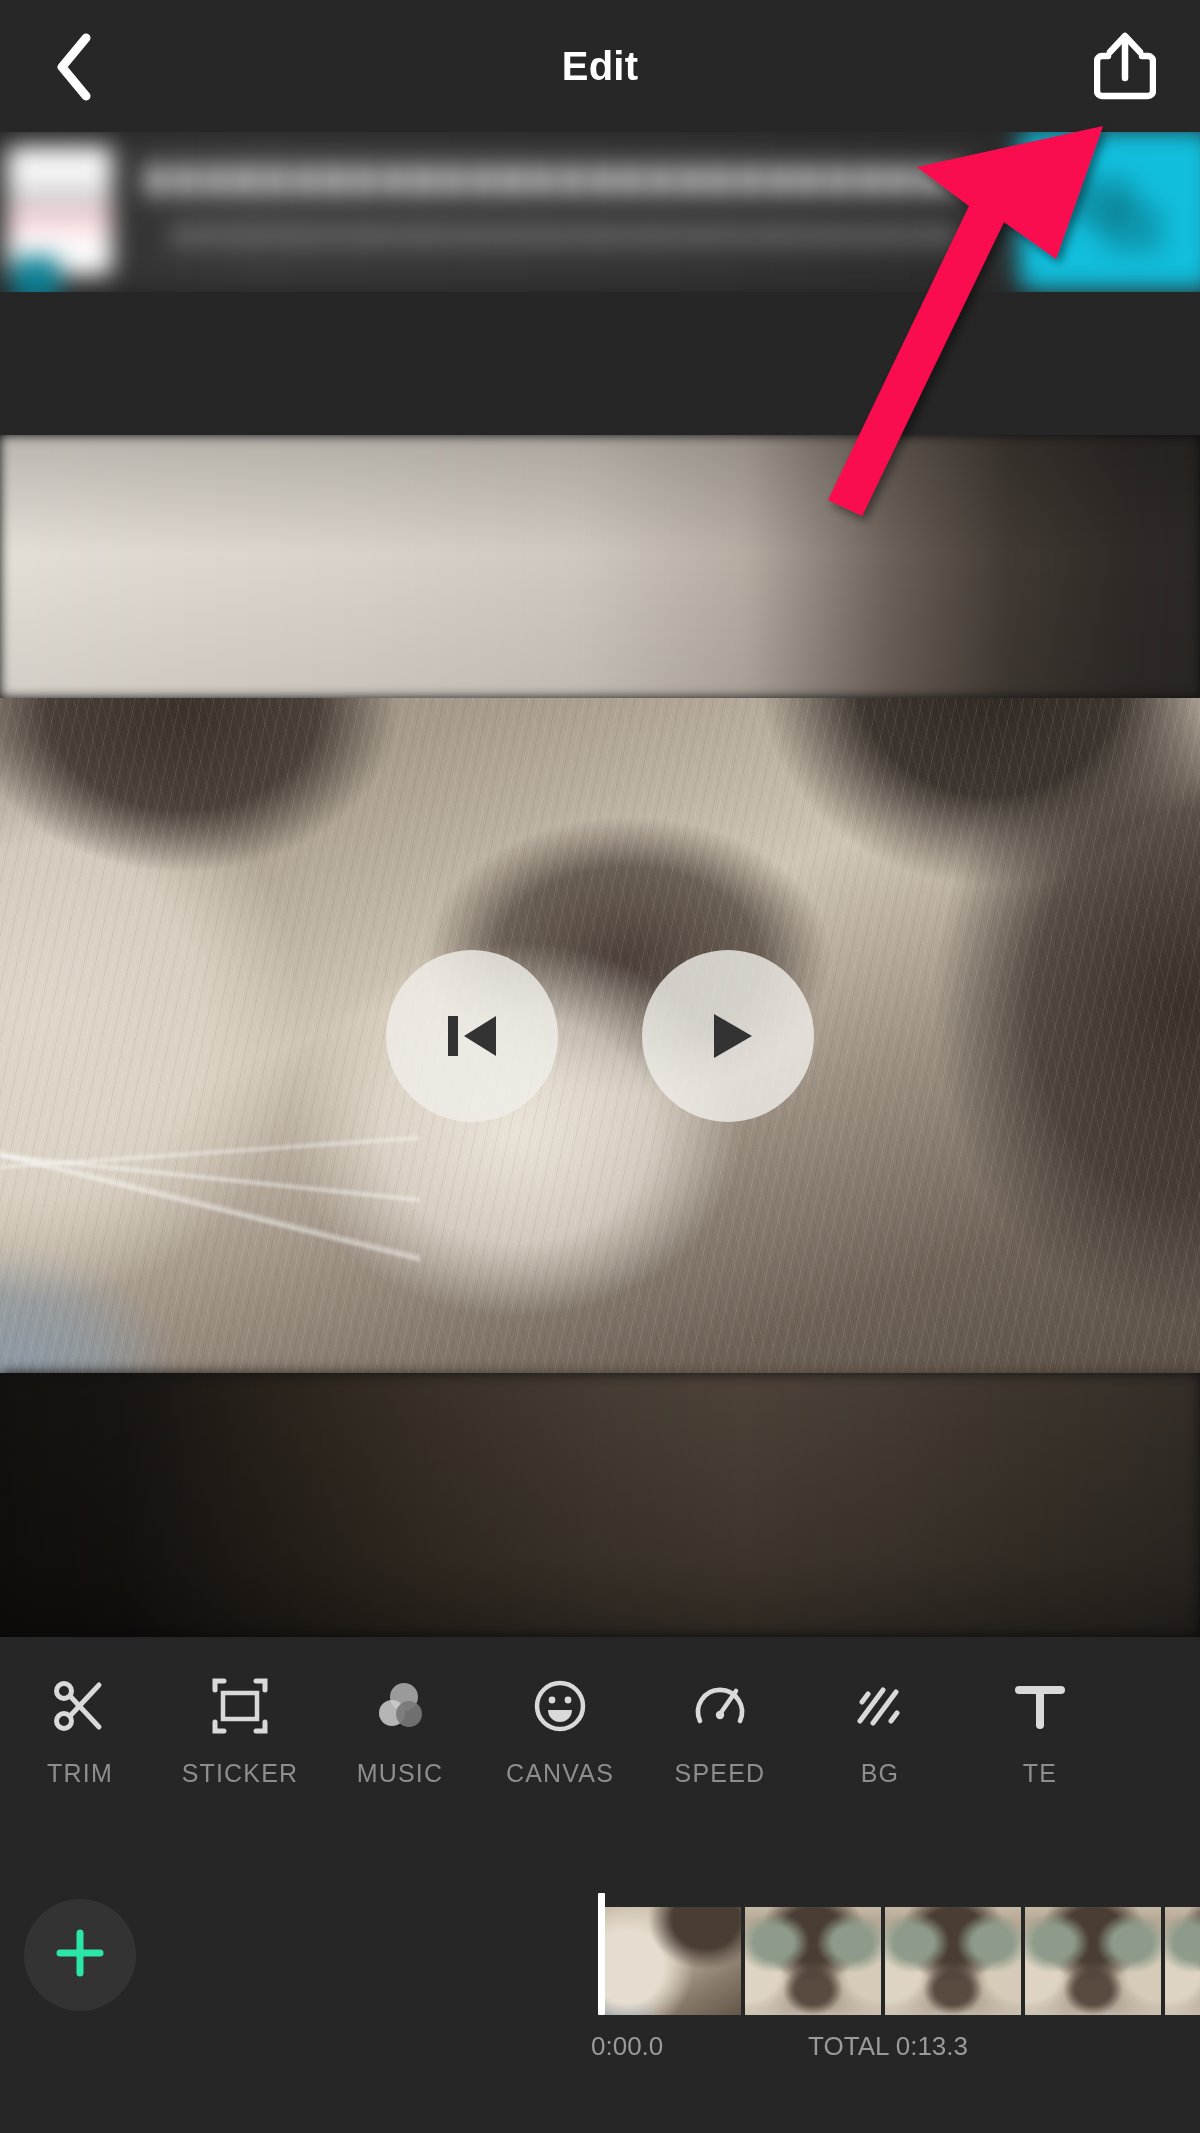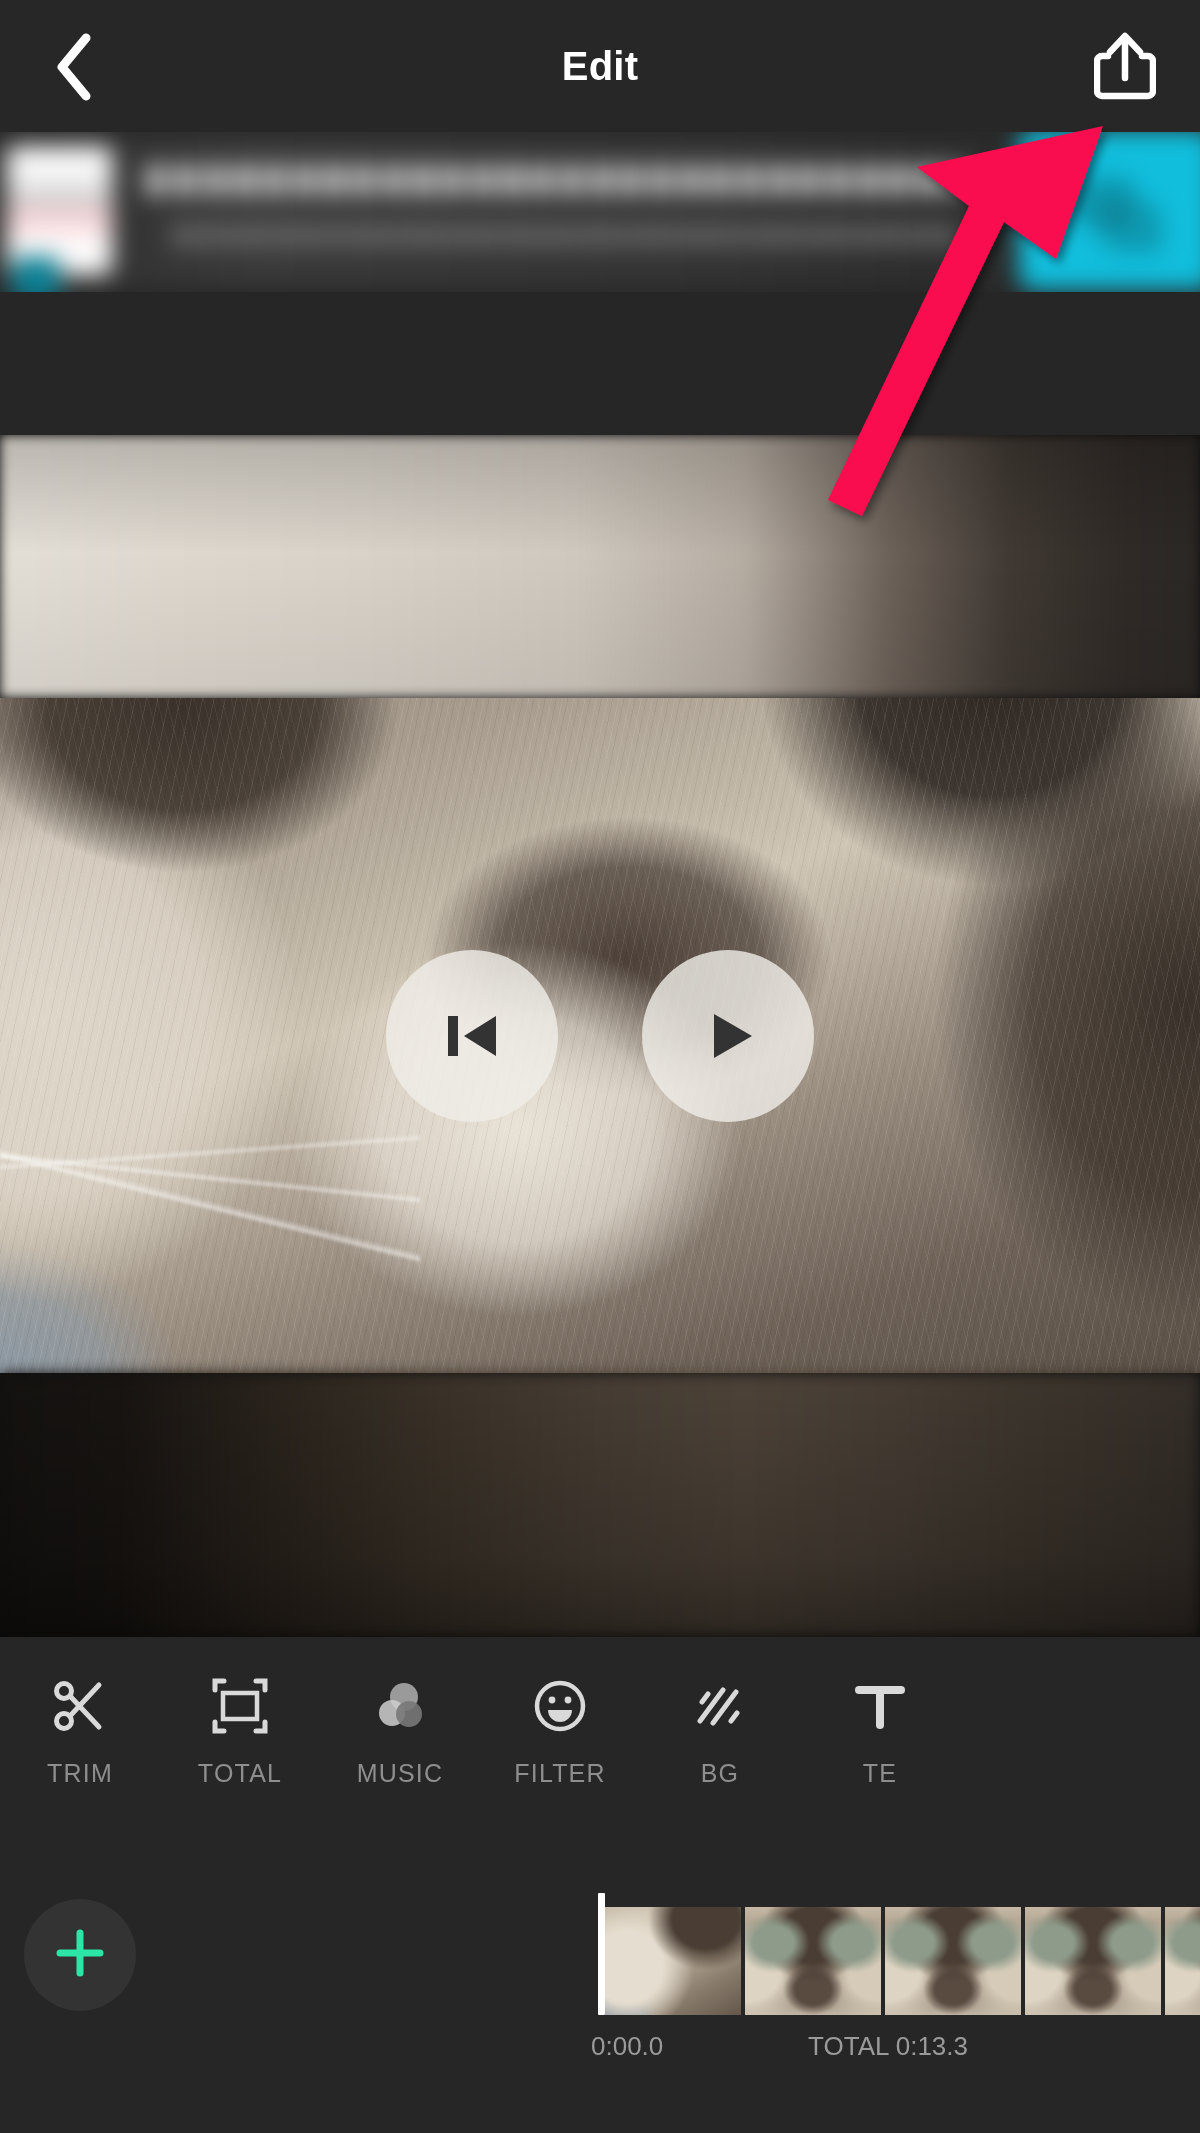--- a/index.html
+++ b/index.html
@@ -462,21 +462,21 @@
       <div class="tool">
         <div class="tool-icon">
           <svg width="58" height="58" viewBox="0 0 58 58">
             <rect x="12" y="16" width="34" height="26" fill="none" stroke="#d9d9d9" stroke-width="4.5"></rect>
             <path d="M4 13 V4 H13" fill="none" stroke="#d9d9d9" stroke-width="5" stroke-linecap="round"></path>
             <path d="M45 4 H54 V13" fill="none" stroke="#d9d9d9" stroke-width="5" stroke-linecap="round"></path>
             <path d="M54 45 V54 H45" fill="none" stroke="#d9d9d9" stroke-width="5" stroke-linecap="round"></path>
             <path d="M13 54 H4 V45" fill="none" stroke="#d9d9d9" stroke-width="5" stroke-linecap="round"></path>
           </svg>
         </div>
-        <div class="tool-label">TOTAL</div>
+        <div class="tool-label">STICKER</div>
       </div>
 
       <div class="tool">
         <div class="tool-icon">
           <svg width="58" height="58" viewBox="0 0 58 58">
             <circle cx="33" cy="20" r="14" fill="#9a9a9a"></circle>
             <circle cx="21" cy="36" r="13" fill="#cfcfcf" opacity="0.85"></circle>
             <circle cx="38" cy="37" r="13" fill="#787878" opacity="0.9"></circle>
           </svg>
         </div>
@@ -486,23 +486,33 @@
 
       <div class="tool">
         <div class="tool-icon">
           <svg width="58" height="58" viewBox="0 0 58 58">
             <circle cx="29" cy="29" r="23" fill="none" stroke="#d9d9d9" stroke-width="4.5"></circle>
             <circle cx="21" cy="23" r="3.4" fill="#d9d9d9"></circle>
             <circle cx="37" cy="23" r="3.4" fill="#d9d9d9"></circle>
             <path d="M17 33 A12 12 0 0 0 41 33 Z" fill="#d9d9d9"></path>
           </svg>
         </div>
-        <div class="tool-label">FILTER</div>
-      </div>
-
+        <div class="tool-label">CANVAS</div>
+      </div>
+
+      <div class="tool">
+        <div class="tool-icon">
+          <svg width="58" height="58" viewBox="0 0 58 58">
+            <path d="M9 44 A22 22 0 1 1 49 44" fill="none" stroke="#d9d9d9" stroke-width="4.6" stroke-linecap="round"></path>
+            <line x1="29" y1="37" x2="45" y2="14" stroke="#d9d9d9" stroke-width="4.6" stroke-linecap="round"></line>
+            <circle cx="29" cy="38" r="4.2" fill="#d9d9d9"></circle>
+          </svg>
+        </div>
+        <div class="tool-label">SPEED</div>
+      </div>
 
       <div class="tool">
         <div class="tool-icon">
           <svg width="58" height="58" viewBox="0 0 58 58">
             <line x1="11" y1="25" x2="17" y2="17" stroke="#d9d9d9" stroke-width="5" stroke-linecap="round"></line>
             <line x1="9" y1="44" x2="32" y2="13" stroke="#d9d9d9" stroke-width="5" stroke-linecap="round"></line>
             <line x1="22" y1="46" x2="45" y2="15" stroke="#d9d9d9" stroke-width="5" stroke-linecap="round"></line>
             <line x1="40" y1="44" x2="46" y2="36" stroke="#d9d9d9" stroke-width="5" stroke-linecap="round"></line>
           </svg>
         </div>

